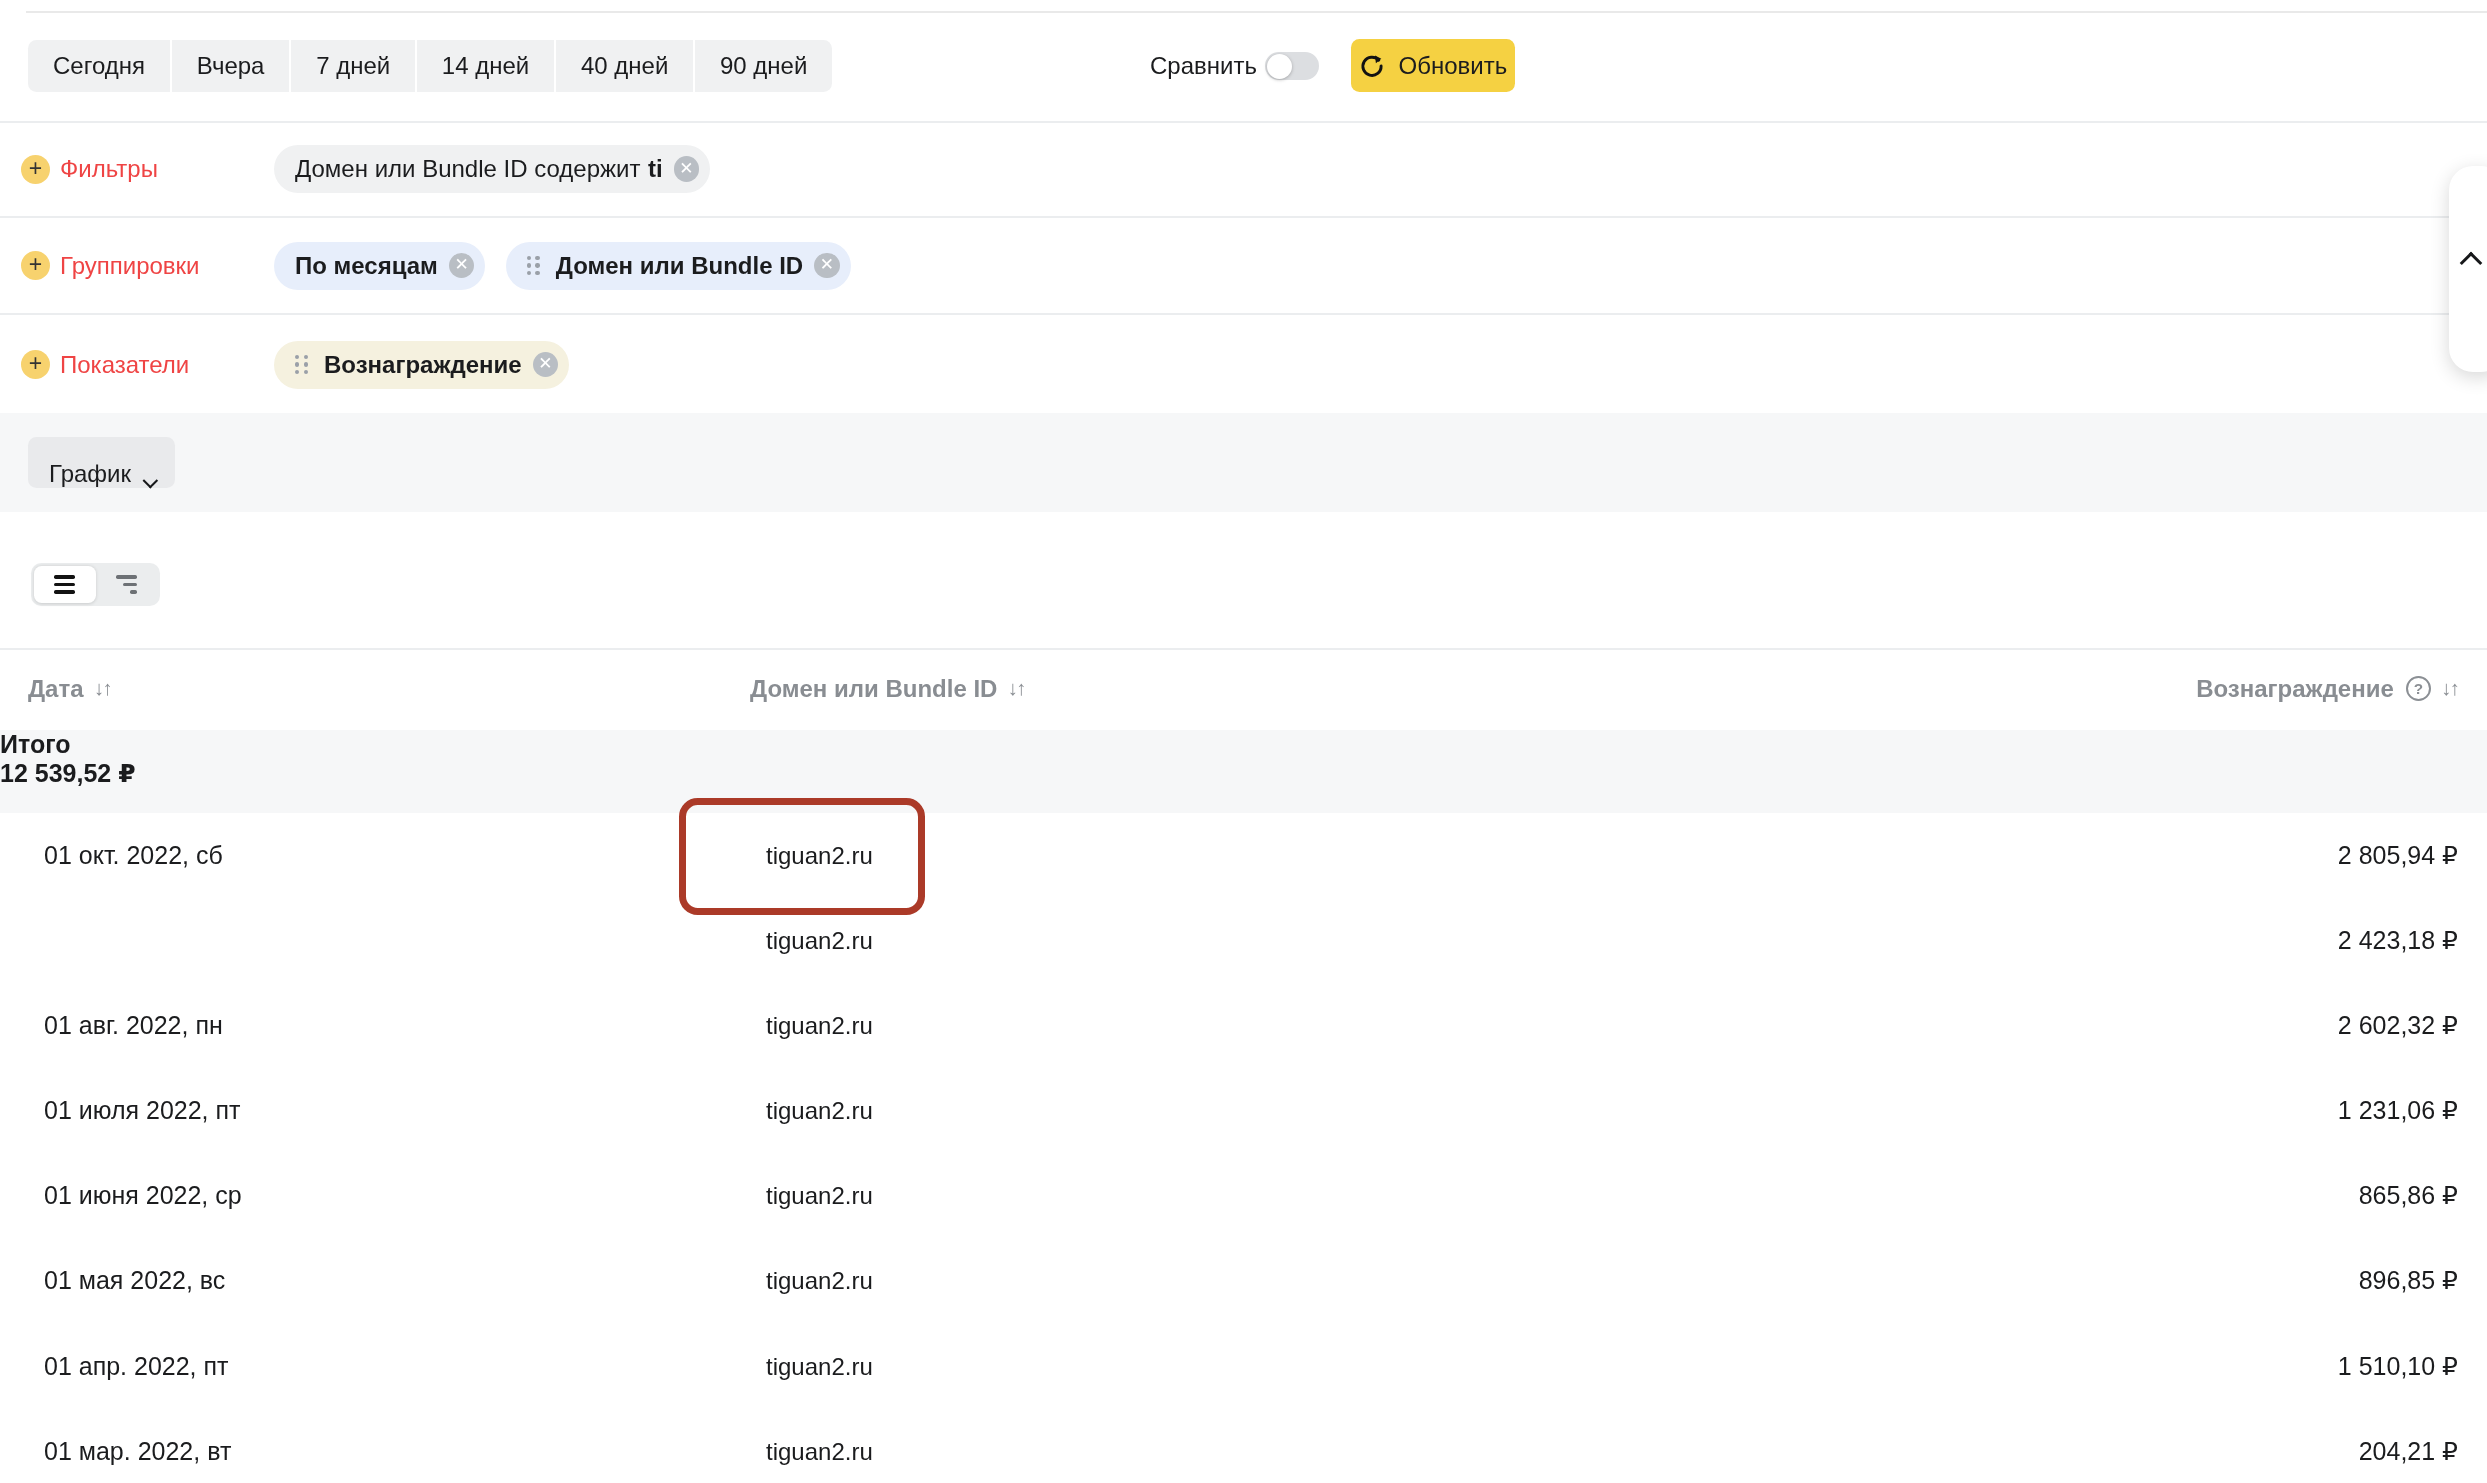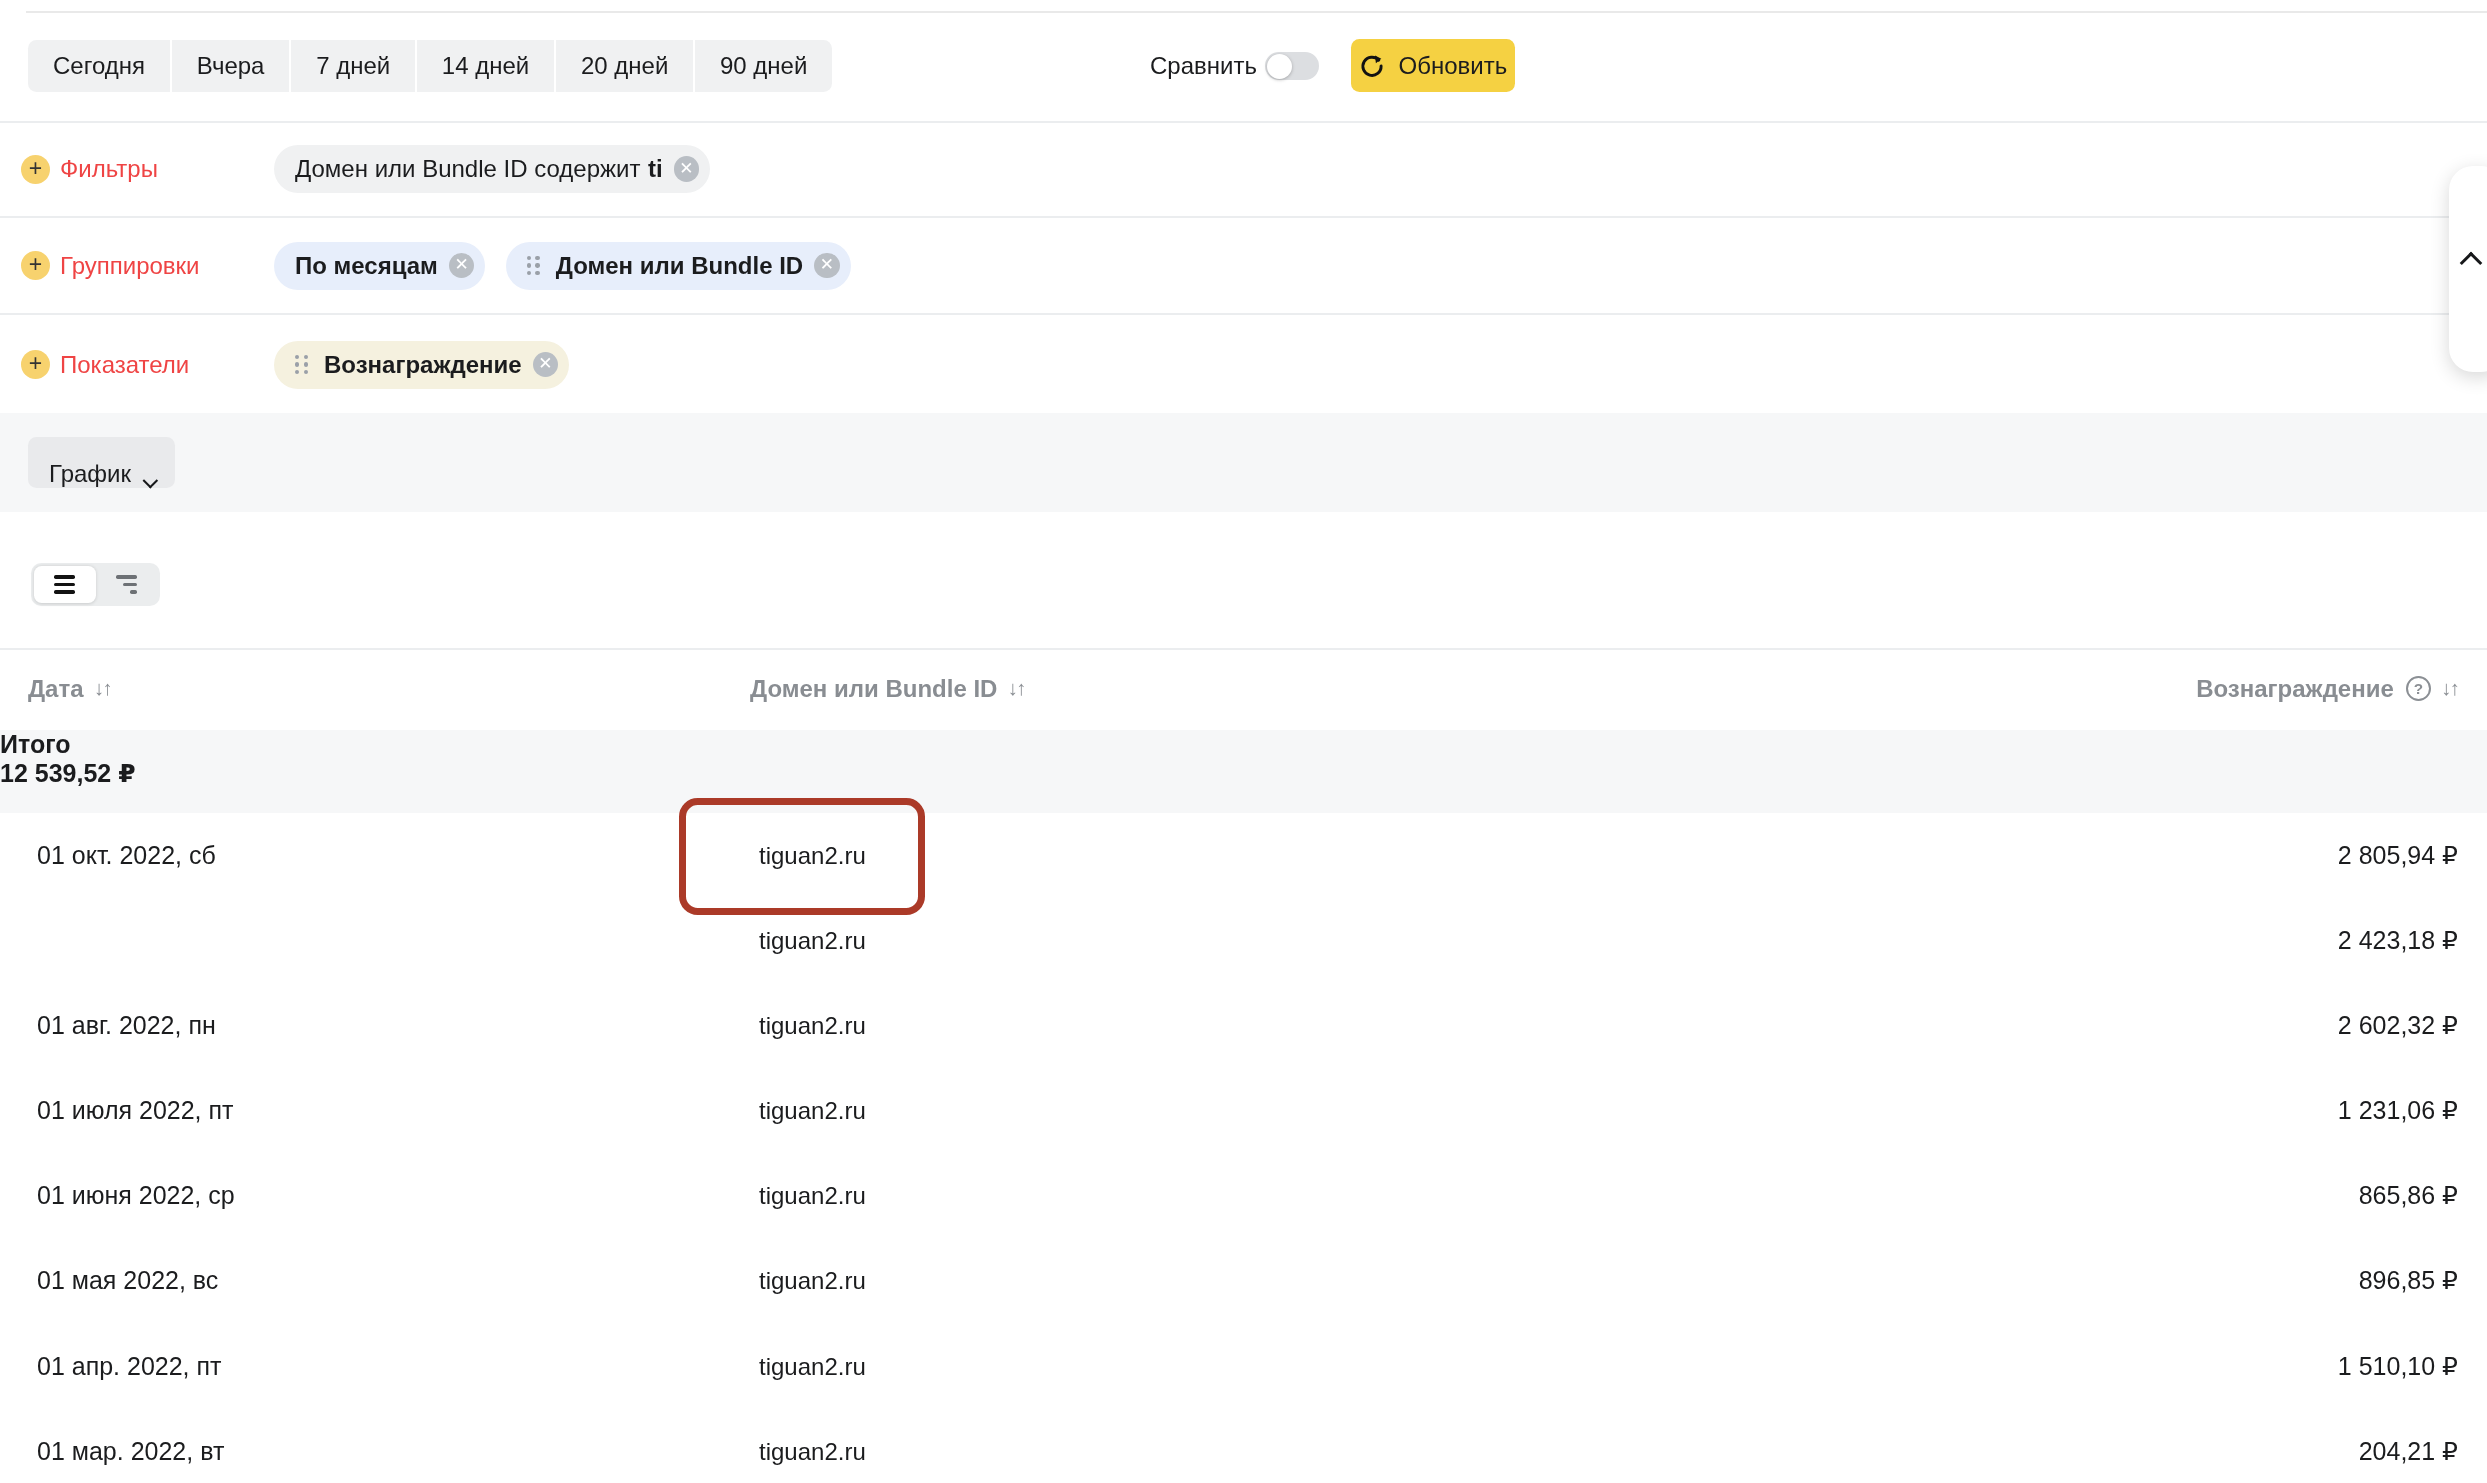--- a/index.html
+++ b/index.html
@@ -81,21 +81,21 @@
   .thead .cell, .trow .cell { position:absolute; top:0; height:100%; display:flex; align-items:center; }
   .col-date   { left:28px; }
   .col-domain { left:750px; }
   .col-reward { right:29px; justify-content:flex-end; }
   .sort-glyph { font-size:20.4px; font-weight:400; color:#8b8f94; margin-left:10.2px; cursor:pointer; letter-spacing:-1.7px; }
   .q-icon { width:25px; height:25px; border-radius:50%; border:2.1px solid #8b8f94; color:#8b8f94;
             font-size:15.3px; font-weight:700; display:flex; align-items:center; justify-content:center;
             margin-left:12px; cursor:pointer; }
   .total-row { position:absolute; top:730px; height:83px; left:0; right:0; background:#f6f7f8;
                font-weight:700; font-size:25px; }
-  .trow { position:absolute; left:9px; right:0; height:85px; font-size:25px; background:#fff;text-align:center; }
+  .trow { position:absolute; left:16px; right:0; height:85px; font-size:25px; background:#fff;text-align:center; }
   .trow .col-domain { font-size:24px; }
 
   
   .annotation { position:absolute; left:679px; top:798px; width:246px; height:117px;
                 border:7.7px solid #ab3a28; border-radius:18.7px; pointer-events:none; }
   .scrolltop-pill { position:absolute; left:2449px; top:166px; width:56px; height:206px;
                     background:#ffffff; border-radius:24px; box-shadow:0 5.1px 18.7px rgba(0,0,0,.16);
                     cursor:pointer; }
   .chev-up { position:absolute; left:13.6px; top:89px; width:16px; height:16px;
              border-top:3.1px solid #17181a; border-left:3.1px solid #17181a; transform:rotate(45deg); }
@@ -107,21 +107,21 @@
 
 <div id="app">
 
   <div class="top-line"></div>
 
   <div class="presets">
     <div class="preset">Сегодня</div>
     <div class="preset">Вчера</div>
     <div class="preset">7 дней</div>
     <div class="preset">14 дней</div>
-    <div class="preset">20 дней</div>
+    <div class="preset">40 дней</div>
     <div class="preset">90 дней</div>
   </div>
 
 
   <div class="compare-label">Сравнить</div>
   <div class="toggle">
     <div class="knob"></div>
   </div>
 
   <div class="refresh-btn">

